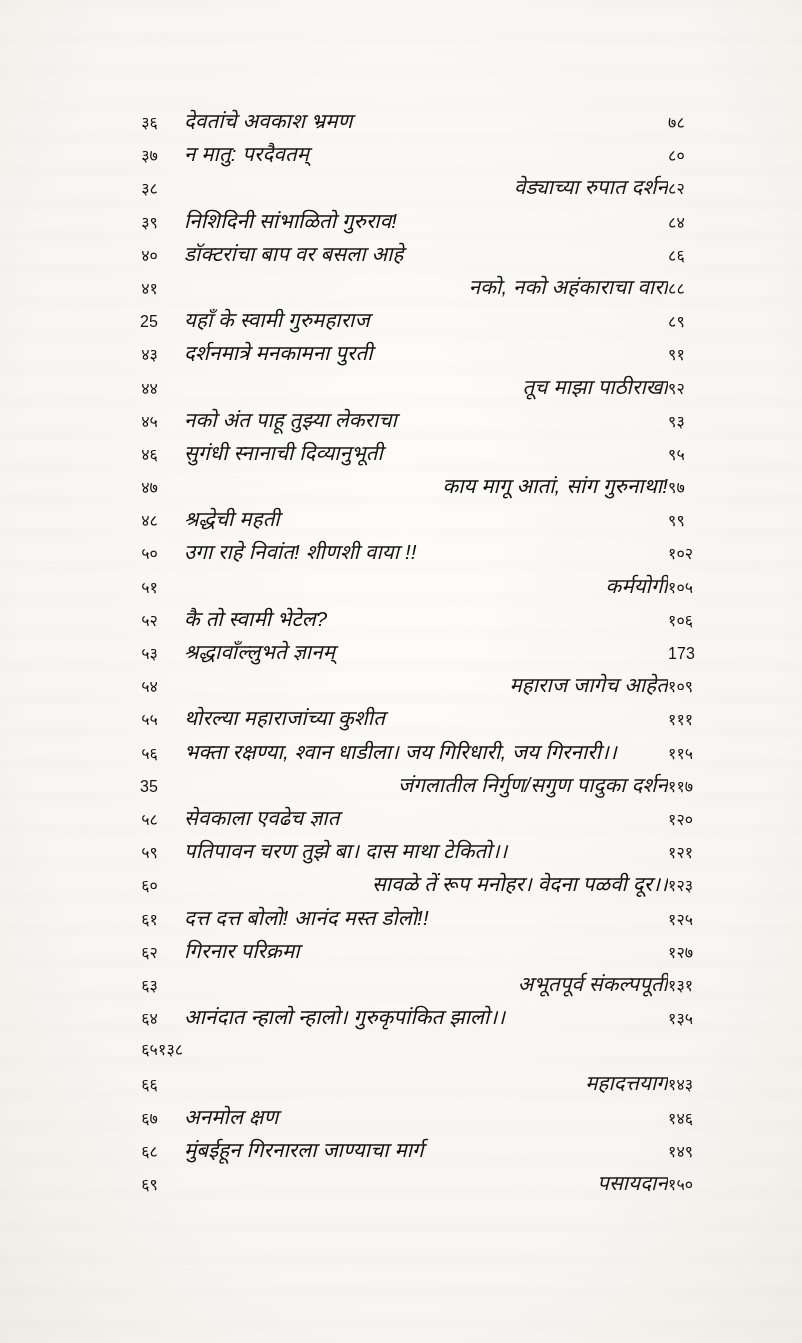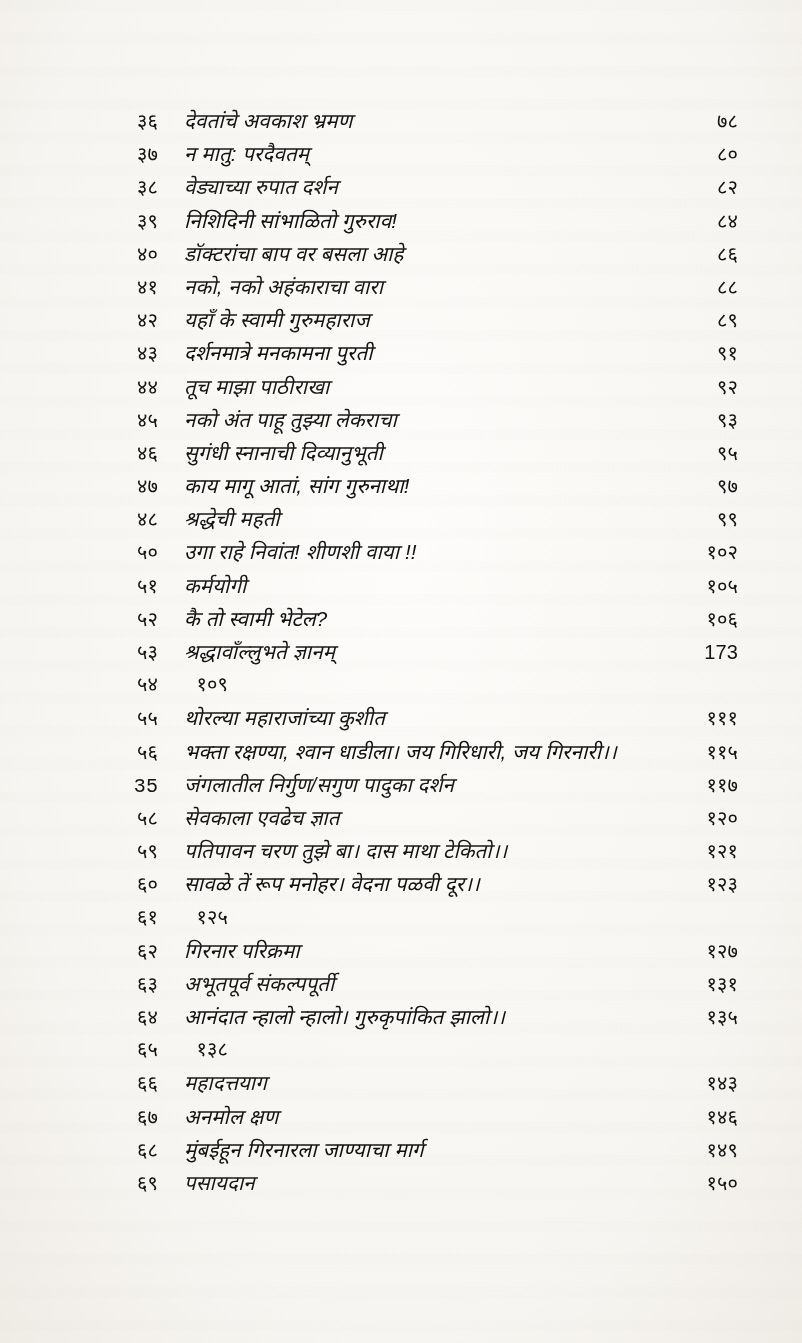--- a/index.html
+++ b/index.html
@@ -49,38 +49,36 @@
     height: 33.2px;
     font-size: 20.5px;
     line-height: 33.2px;
     letter-spacing: 0.1px;
   }
   .num {
     width: 62px;
     text-align: right;
     padding-right: 0;
     flex: 0 0 62px;
-    font-size: 20px;
-    font-family: Liberation Mono, monospace;
+    font-size: 16px;
   }
   .title {
     flex: 1 1 auto;
     padding-left: 26px;
     white-space: nowrap;
     overflow: hidden;
     font-style: italic;
   }
   .pg {
     flex: 0 0 70px;
-    text-align: right;
-    font-size: 20px;
+    font-size: 16px;
     padding-right: 4px;
   }
   
-  .row:nth-child(3n) .title { color: #171717; }
+  .row:nth-child(3n) .title { color: #171717; text-align: right; }
   .row:nth-child(4n) .title { color: #101010; }
 </style>
 </head>
 <body>
 
 <div class="page">
   <div class="toc" id="toc">
       <div class="row">
         <span class="num">३६</span>
         <span class="title">देवतांचे अवकाश भ्रमण</span>
@@ -105,21 +103,21 @@
         <span class="num">४०</span>
         <span class="title">डॉक्टरांचा बाप वर बसला आहे</span>
         <span class="pg">८६</span>
       </div>
       <div class="row">
         <span class="num">४१</span>
         <span class="title">नको, नको अहंकाराचा वारा</span>
         <span class="pg">८८</span>
       </div>
       <div class="row">
-        <span class="num">४२</span>
+        <span class="num">25</span>
         <span class="title">यहाँ के स्वामी गुरुमहाराज</span>
         <span class="pg">८९</span>
       </div>
       <div class="row">
         <span class="num">४३</span>
         <span class="title">दर्शनमात्रे मनकामना पुरती</span>
         <span class="pg">९१</span>
       </div>
       <div class="row">
         <span class="num">४४</span>
@@ -161,20 +159,21 @@
         <span class="title">कै तो स्वामी भेटेल?</span>
         <span class="pg">१०६</span>
       </div>
       <div class="row">
         <span class="num">५३</span>
         <span class="title">श्रद्धावाँल्लुभते ज्ञानम्</span>
         <span class="pg">173</span>
       </div>
       <div class="row">
         <span class="num">५४</span>
+        <span class="title">महाराज जागेच आहेत</span>
         <span class="pg">१०९</span>
       </div>
       <div class="row">
         <span class="num">५५</span>
         <span class="title">थोरल्या महाराजांच्या कुशीत</span>
         <span class="pg">१११</span>
       </div>
       <div class="row">
         <span class="num">५६</span>
         <span class="title">भक्ता रक्षण्या, श्वान धाडीला। जय गिरिधारी, जय गिरनारी।।</span>
@@ -195,20 +194,21 @@
         <span class="title">पतिपावन चरण तुझे बा। दास माथा टेकितो।।</span>
         <span class="pg">१२१</span>
       </div>
       <div class="row">
         <span class="num">६०</span>
         <span class="title">सावळे तें रूप मनोहर। वेदना पळवी दूर।।</span>
         <span class="pg">१२३</span>
       </div>
       <div class="row">
         <span class="num">६१</span>
+        <span class="title">दत्त दत्त बोलो! आनंद मस्त डोलो!!</span>
         <span class="pg">१२५</span>
       </div>
       <div class="row">
         <span class="num">६२</span>
         <span class="title">गिरनार परिक्रमा</span>
         <span class="pg">१२७</span>
       </div>
       <div class="row">
         <span class="num">६३</span>
         <span class="title">अभूतपूर्व संकल्पपूर्ती</span>

